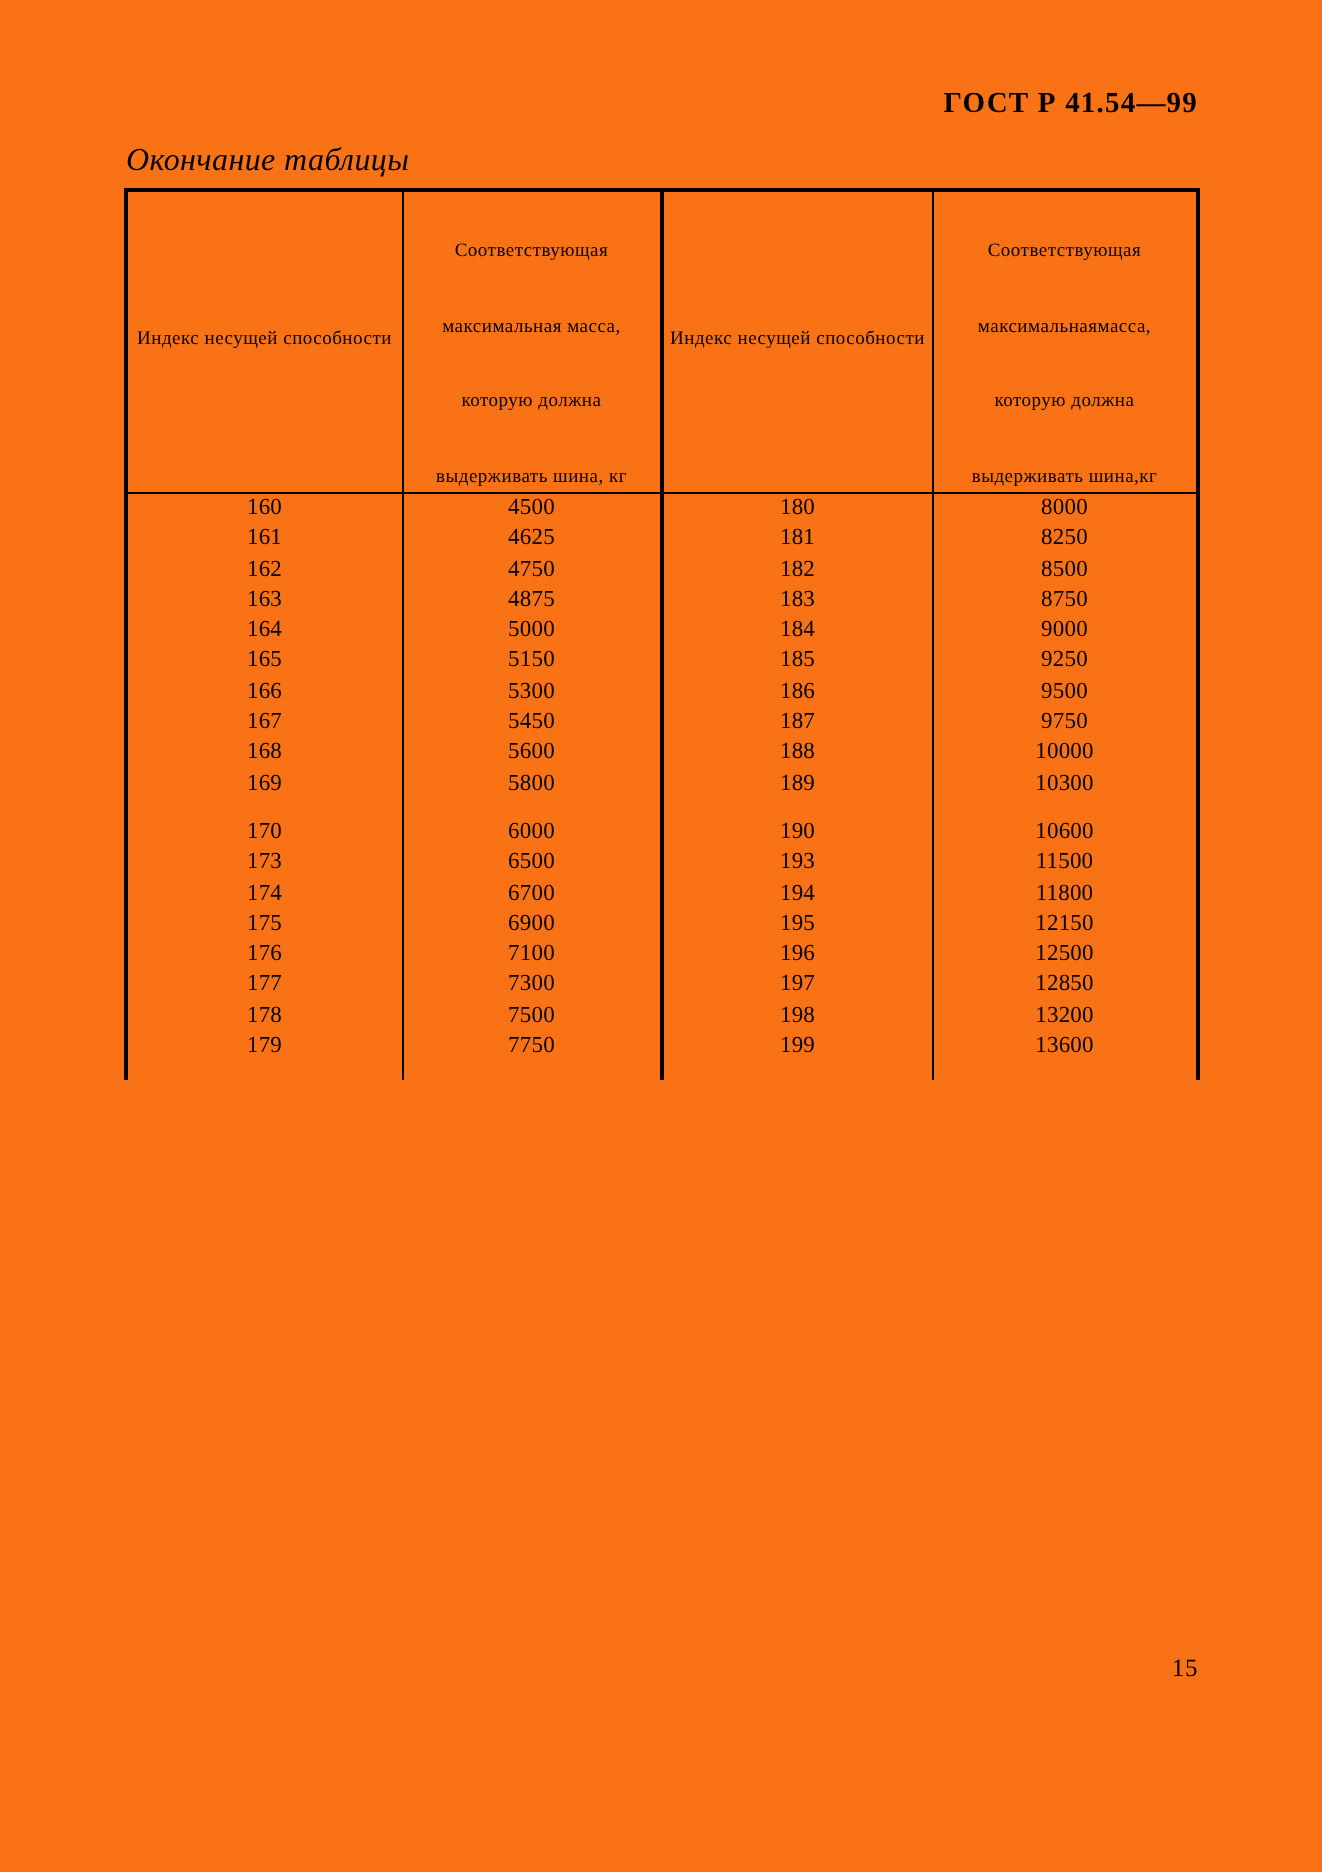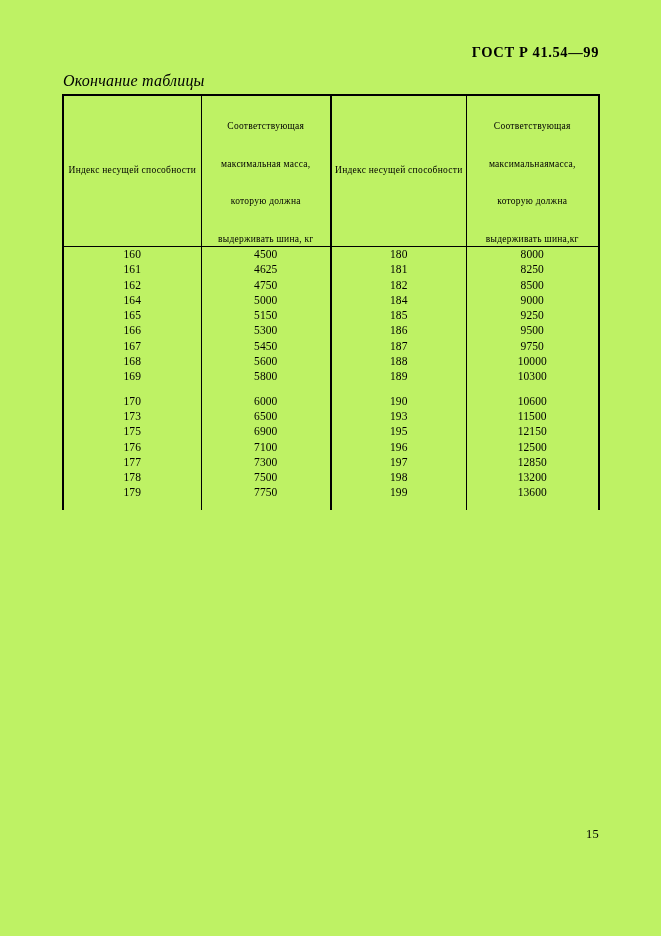--- a/index.html
+++ b/index.html
@@ -12,21 +12,21 @@
     height: 936px;
     position: relative;
     font-family: "Liberation Serif", "DejaVu Serif", serif;
     color: #000000;
     overflow: hidden;
   }
 
   .page {
     position: absolute;
     inset: 0;
-    background: #bef264;
+    background: #f97316;
   }
 
   
   .doc-header {
     position: absolute;
     top: 44px;
     right: 62px;
     font-family: "Liberation Serif", "DejaVu Serif", serif;
     font-size: 14.5px;
     font-weight: bold;
@@ -161,20 +161,26 @@
             <td class="v-sep">181</td>
             <td class="frame-right">8250</td>
           </tr>
           <tr>
             <td class="frame-left v-sep">162</td>
             <td class="v-sep-thick">4750</td>
             <td class="v-sep">182</td>
             <td class="frame-right">8500</td>
           </tr>
           <tr>
+            <td class="frame-left v-sep">163</td>
+            <td class="v-sep-thick">4875</td>
+            <td class="v-sep">183</td>
+            <td class="frame-right">8750</td>
+          </tr>
+          <tr>
             <td class="frame-left v-sep">164</td>
             <td class="v-sep-thick">5000</td>
             <td class="v-sep">184</td>
             <td class="frame-right">9000</td>
           </tr>
           <tr>
             <td class="frame-left v-sep">165</td>
             <td class="v-sep-thick">5150</td>
             <td class="v-sep">185</td>
             <td class="frame-right">9250</td>
@@ -215,20 +221,26 @@
             <td class="v-sep">190</td>
             <td class="frame-right">10600</td>
           </tr>
           <tr>
             <td class="frame-left v-sep">173</td>
             <td class="v-sep-thick">6500</td>
             <td class="v-sep">193</td>
             <td class="frame-right">11500</td>
           </tr>
           <tr>
+            <td class="frame-left v-sep">174</td>
+            <td class="v-sep-thick">6700</td>
+            <td class="v-sep">194</td>
+            <td class="frame-right">11800</td>
+          </tr>
+          <tr>
             <td class="frame-left v-sep">175</td>
             <td class="v-sep-thick">6900</td>
             <td class="v-sep">195</td>
             <td class="frame-right">12150</td>
           </tr>
           <tr>
             <td class="frame-left v-sep">176</td>
             <td class="v-sep-thick">7100</td>
             <td class="v-sep">196</td>
             <td class="frame-right">12500</td>

